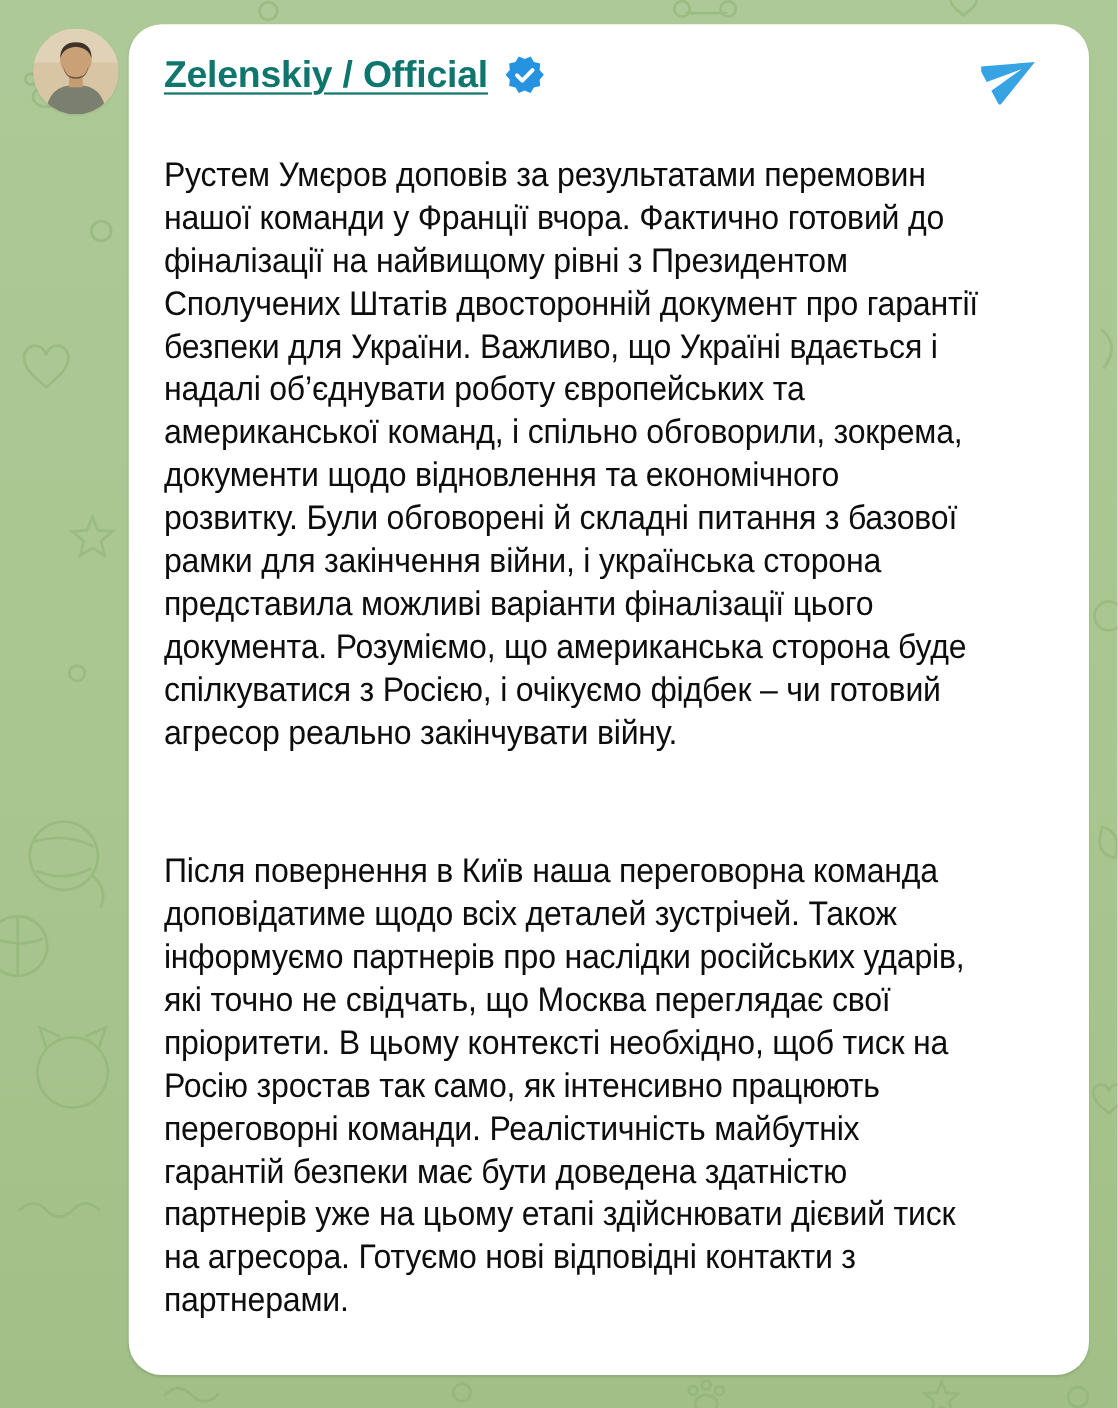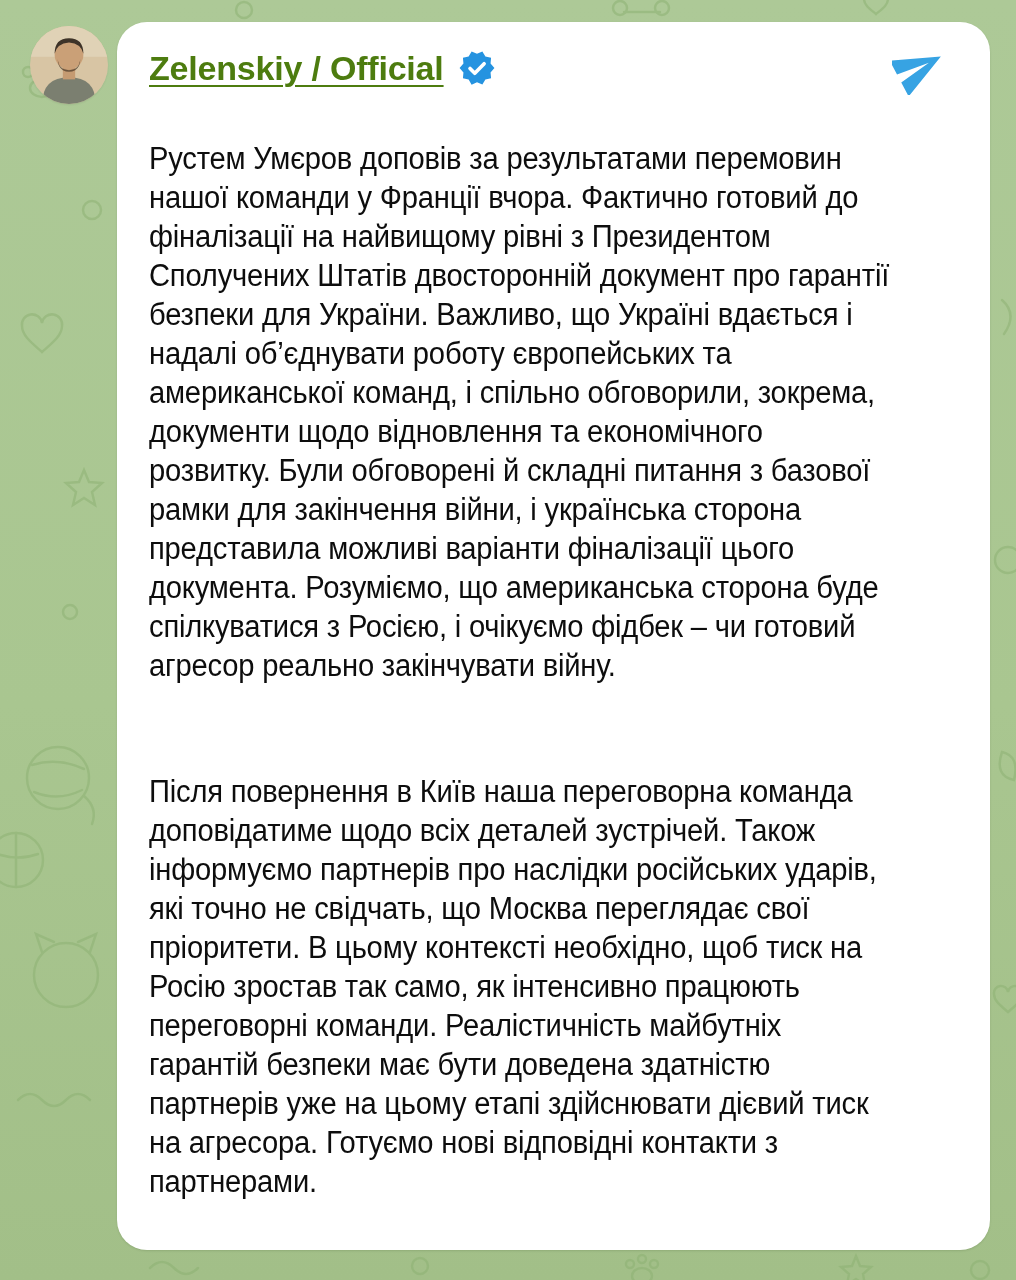--- a/index.html
+++ b/index.html
@@ -19,21 +19,21 @@
 
   .bubble{
     position:absolute;left:117px;top:22px;width:873px;height:1228px;
     background:#ffffff;border-radius:30px;box-sizing:border-box;
     padding:22px 30px 22px 32px;overflow:hidden;
     box-shadow:0 1px 2px rgba(62,84,44,.18);
   }
 
   .header{display:flex;align-items:center;height:48px;margin-bottom:8px;}
   .channel{
-    font-size:34px;font-weight:700;color:#4d7c0f;cursor:pointer;
+    font-size:34px;font-weight:700;color:#0f766e;cursor:pointer;
     text-decoration:underline;text-decoration-thickness:2px;text-underline-offset:5px;
     letter-spacing:-.2px;
   }
   .badge{display:inline-flex;margin-left:14px;}
   .badge svg{width:38px;height:38px;}
   .plane{margin-left:auto;display:inline-flex;cursor:pointer;margin-right:14px;}
   .plane svg{width:54px;height:54px;}
 
   .msg-text{
     width:866px;transform:scaleX(.94);transform-origin:0 0;

